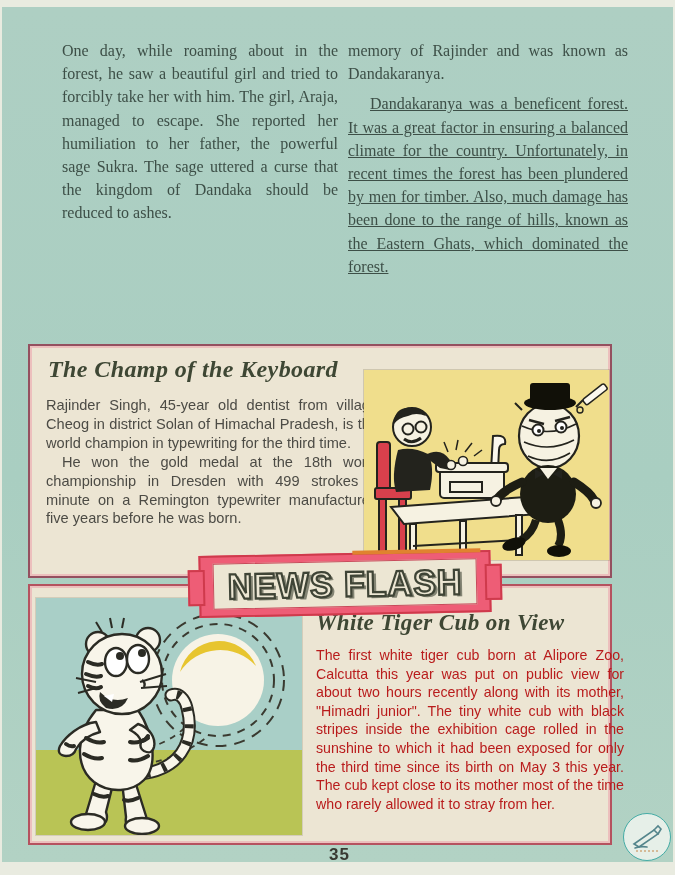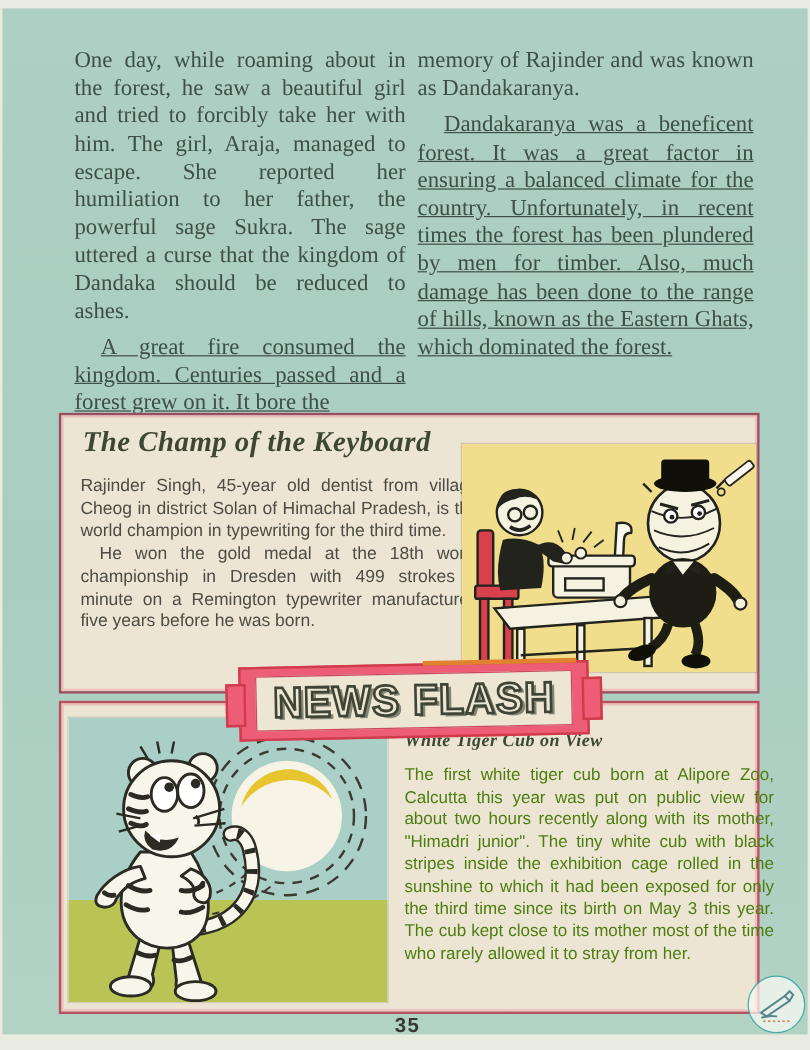--- a/index.html
+++ b/index.html
@@ -9,30 +9,30 @@
     font-family:"Liberation Sans",sans-serif;
   }
   .page{
     position:absolute;left:2px;right:2px;top:7px;bottom:13px;
     background:linear-gradient(180deg,#aecfc3 0%,#a9cec1 55%,#b2d2c4 100%);
   }
   
   .story-col{
     position:absolute;top:32px;
     font-family:"Liberation Serif",serif;
-    font-size:19px;line-height:23.2px;color:#3d4f47;
+    font-size:16px;line-height:23.2px;color:#3d4f47;
     text-align:justify;
   }
   .story-col p{margin:0;}
   .story-col p.indent{text-indent:22px;margin-top:7px;text-decoration:underline;}
   .col-left{left:60px;width:276px;}
   .col-right{left:346px;width:280px;}
   
   .artbox{
-    position:absolute;left:47px;width:580px;
+    position:absolute;left:26px;width:580px;
     background:#ece5d3;
     border:2px solid #94505f;
     box-shadow:inset 0 0 0 2px rgba(236,160,172,.55);
   }
   .champ-box{top:337px;height:230px;}
   .tiger-box{top:577px;height:257px;border-color:#b5525f;}
   .artbox h2{
     margin:0;font-family:"Liberation Serif",serif;
     font-style:italic;font-weight:bold;
     color:#3e4734;letter-spacing:.4px;
@@ -46,24 +46,24 @@
   .champ-text p.indent2{text-indent:16px;}
   .champ-art{
     position:absolute;left:334px;top:24px;width:245px;height:190px;
     background:#f0de8c;box-shadow:0 0 0 1px rgba(120,110,70,.25);
   }
   .tiger-art{
     position:absolute;left:6px;top:12px;width:266px;height:237px;
     box-shadow:0 0 0 1px rgba(120,110,90,.2);
   }
   .tiger-text{position:absolute;left:286px;top:24px;width:308px;}
-  .tiger-title{font-size:15px;margin-bottom:9px !important;}
+  .tiger-title{font-size:23px;margin-bottom:9px !important;}
   .tiger-body{
     margin:10px 0 0 0;font-size:14.2px;line-height:18.6px;
-    color:#4d7c0f;text-align:justify;
+    color:#b91c1c;text-align:justify;
   }
   
   .news-banner{
     position:absolute;left:197px;top:546px;width:288px;height:58px;
     background:#ee5d76;border:2px solid #cf3a4c;
     transform:rotate(-1.2deg);z-index:6;
   }
   .news-banner::before,.news-banner::after{
     content:"";position:absolute;top:12px;width:13px;height:32px;
     background:#ee5d76;border:2px solid #cf3a4c;z-index:-1;
@@ -103,21 +103,20 @@
     flex-direction:column;
   }
 </style>
 </head>
 <body>
 
 <div class="page">
 
   <div class="story-col col-left">
     <p>One day, while roaming about in the forest, he saw a beautiful girl and tried to forcibly take her with him. The girl, Araja, managed to escape. She reported her humiliation to her father, the powerful sage Sukra. The sage uttered a curse that the kingdom of Dandaka should be reduced to ashes.</p>
-    <p class="indent">A great fire consumed the kingdom. Centuries passed and a forest grew on it. It bore the</p>
   </div>
   <div class="story-col col-right">
     <p>memory of Rajinder and was known as Dandakaranya.</p>
     <p class="indent">Dandakaranya was a beneficent forest. It was a great factor in ensuring a balanced climate for the country. Unfortunately, in recent times the forest has been plundered by men for timber. Also, much damage has been done to the range of hills, known as the Eastern Ghats, which dominated the forest.</p>
   </div>
 
   <section class="artbox champ-box">
     <h2 class="champ-title">The Champ of the Keyboard</h2>
     <div class="champ-text">
       <p>Rajinder Singh, 45-year old dentist from village Cheog in district Solan of Himachal Pradesh, is the world champion in typewriting for the third time.</p>

